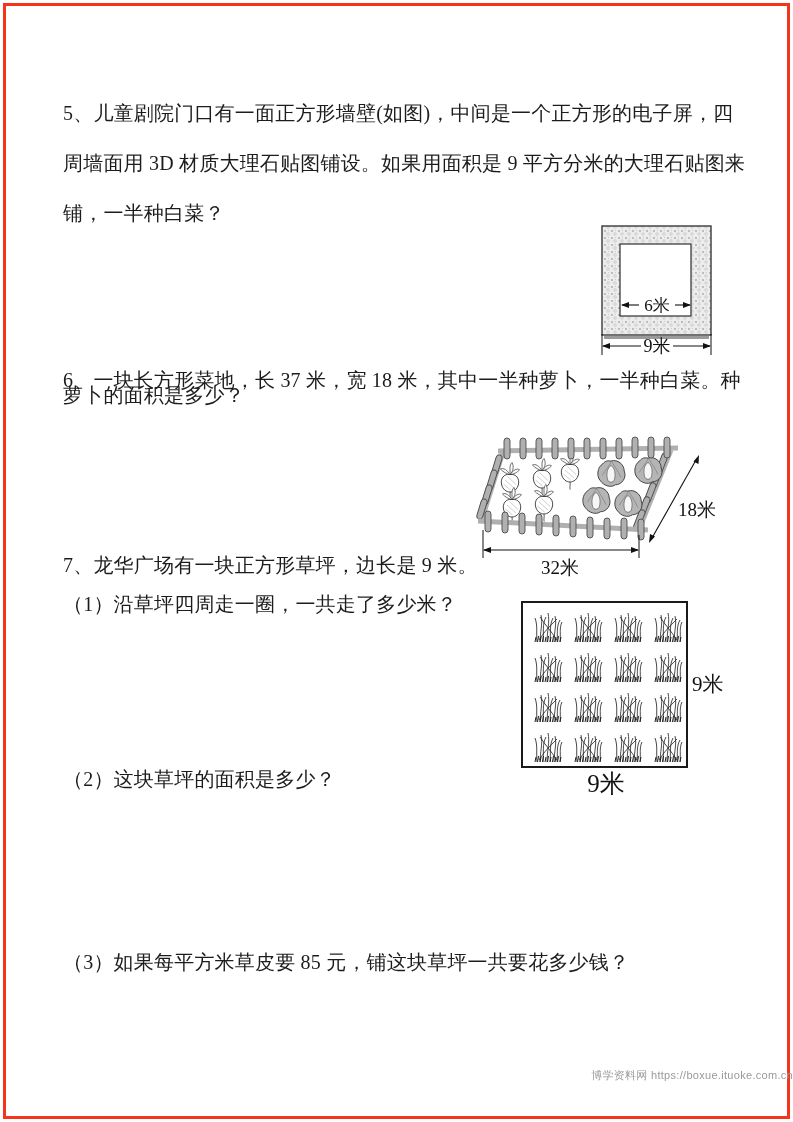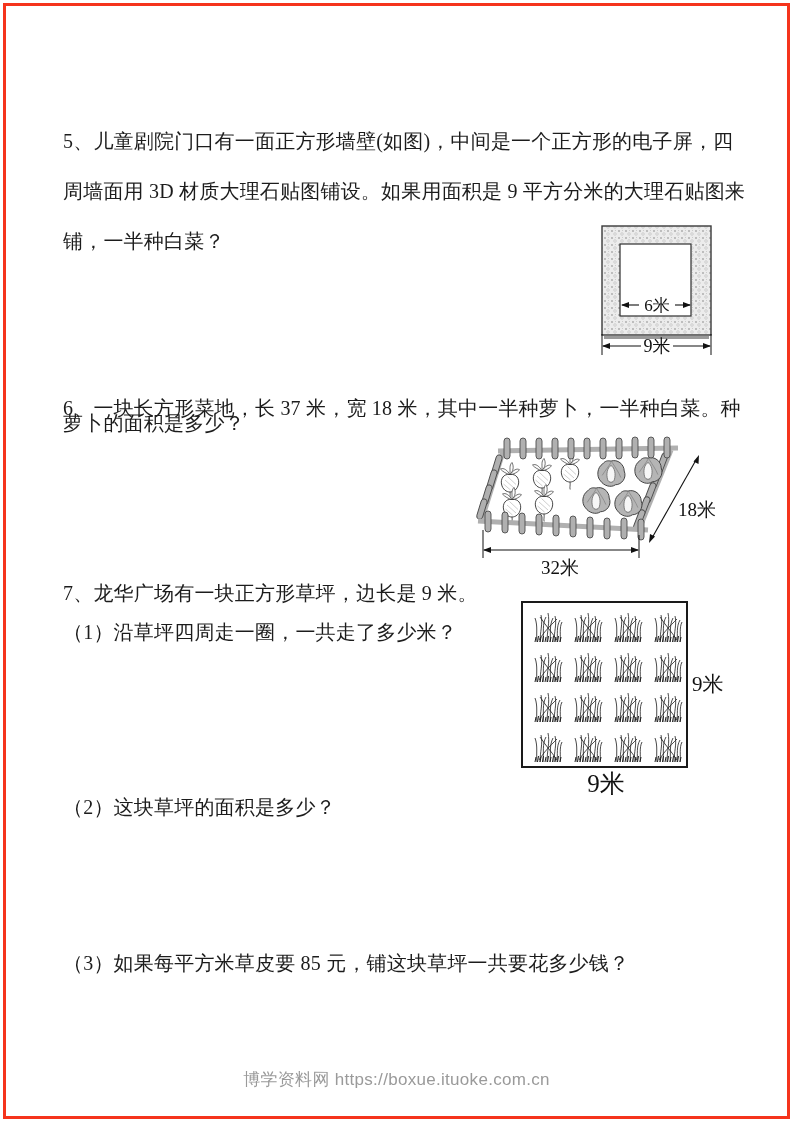--- a/index.html
+++ b/index.html
@@ -1,25 +1,25 @@
 <!DOCTYPE html>
 <html><head>
 <meta charset="utf-8">
 <style>
   html,body{margin:0;padding:0;}
   body{
     width:793px;height:1122px;background:#ffffff;position:relative;overflow:hidden;
     font-family:"Liberation Serif","DejaVu Serif",serif;color:#1c1c1c;
   }
   .frame{position:absolute;inset:3px;border:3px solid #f5341c;pointer-events:none;}
-  .tline{position:absolute;left:63px;font-size:20px;line-height:26px;letter-spacing:.2px;white-space:nowrap;margin-top:28px;}
+  .tline{position:absolute;left:63px;font-size:20px;line-height:26px;letter-spacing:.2px;white-space:nowrap;}
   .diagram{position:absolute;}
   .footer{
-    position:absolute;top:1068px;left:0;width:100%;text-align:center;
-    font-family:"Liberation Sans","DejaVu Sans",sans-serif;font-size:17px;color:#9a9a9a;
+    position:absolute;top:1068px;left:0;width:100%;text-align:right;
+    font-family:"Liberation Sans","DejaVu Sans",sans-serif;font-size:11px;color:#9a9a9a;
     letter-spacing:.3px;
   }
   svg text{font-family:"Liberation Serif","DejaVu Serif",serif;fill:#111;}
 </style>
 </head>
 <body>
 
 <div class="frame"></div>
 
 <div class="tline" style="top:100px">5、儿童剧院门口有一面正方形墙壁(如图)，中间是一个正方形的电子屏，四</div>
@@ -188,15 +188,15 @@
     <use href="#tuft" x="16" y="134"></use>
       <use href="#tuft" x="56" y="134"></use>
       <use href="#tuft" x="96" y="134"></use>
       <use href="#tuft" x="136" y="134"></use>
   </g>
   <text x="174" y="93" font-size="21">9米</text>
   <text x="88" y="194" font-size="25" text-anchor="middle">9米</text>
 </svg>
 
 <div class="tline" style="top:766px">（2）这块草坪的面积是多少？</div>
-<div class="tline" style="top:922px">（3）如果每平方米草皮要 85 元，铺这块草坪一共要花多少钱？</div>
+<div class="tline" style="top:949px">（3）如果每平方米草皮要 85 元，铺这块草坪一共要花多少钱？</div>
 
 <div class="footer">博学资料网 https://boxue.ituoke.com.cn</div>
 
 </body></html>

